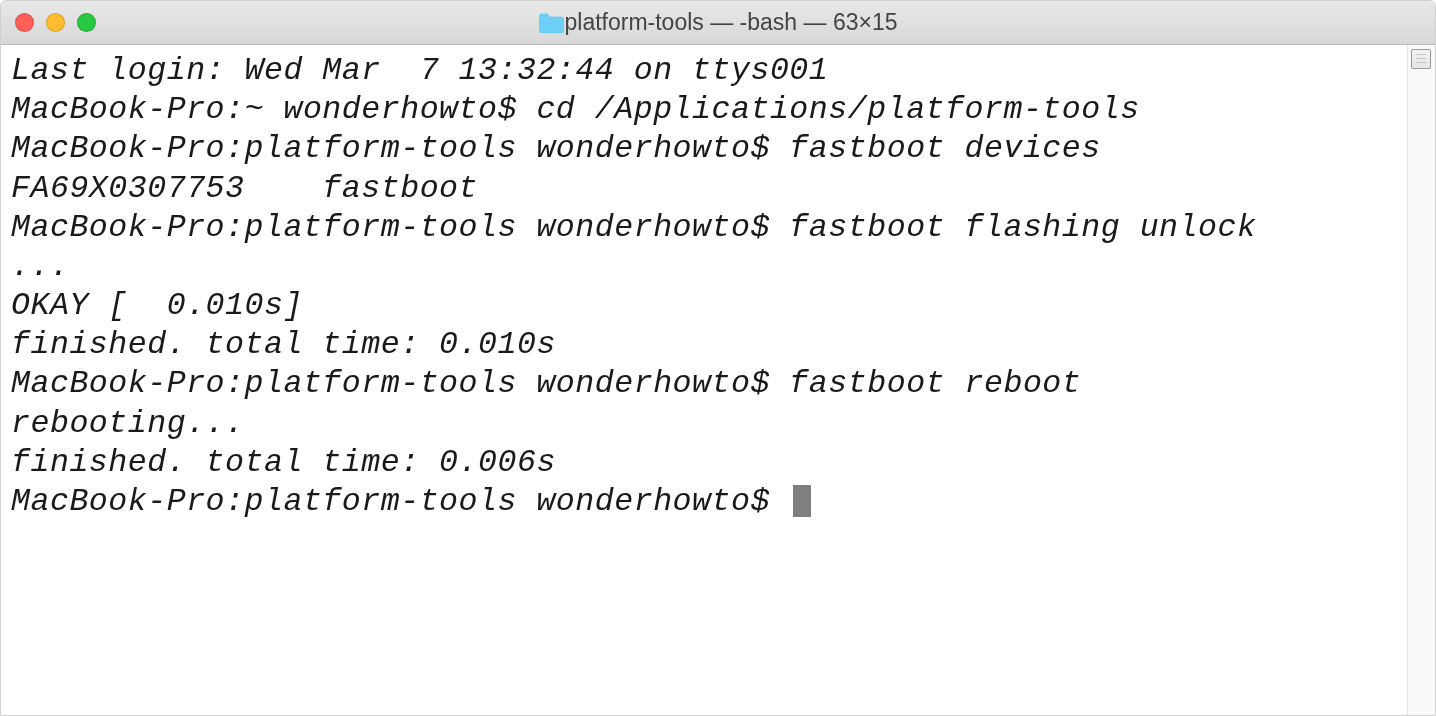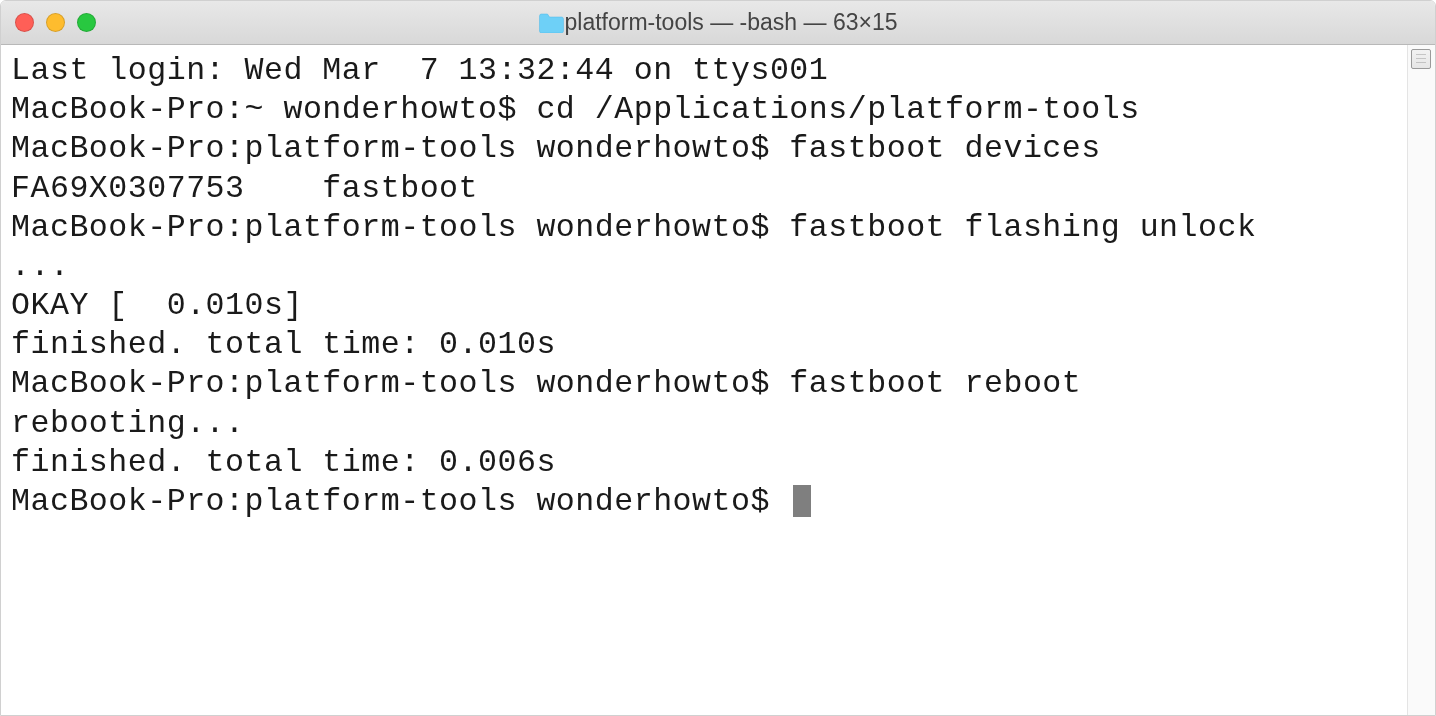--- a/index.html
+++ b/index.html
@@ -77,20 +77,21 @@
     .terminal-content {
       flex: 1;
       padding: 6px 6px 6px 10px;
       font-size: 31.6px;
       line-height: 1.24;
       letter-spacing: 0.5px;
       color: #1a1a1a;
       white-space: pre-wrap;
       word-break: break-all;
       font-family: "Menlo", "Monaco", "Courier New", monospace;
+      font-style: italic;
     }
     .line {
       display: block;
     }
     .cursor {
       display: inline-block;
       width: 18px;
       height: 32px;
       background: #7f7f7f;
       vertical-align: text-bottom;

